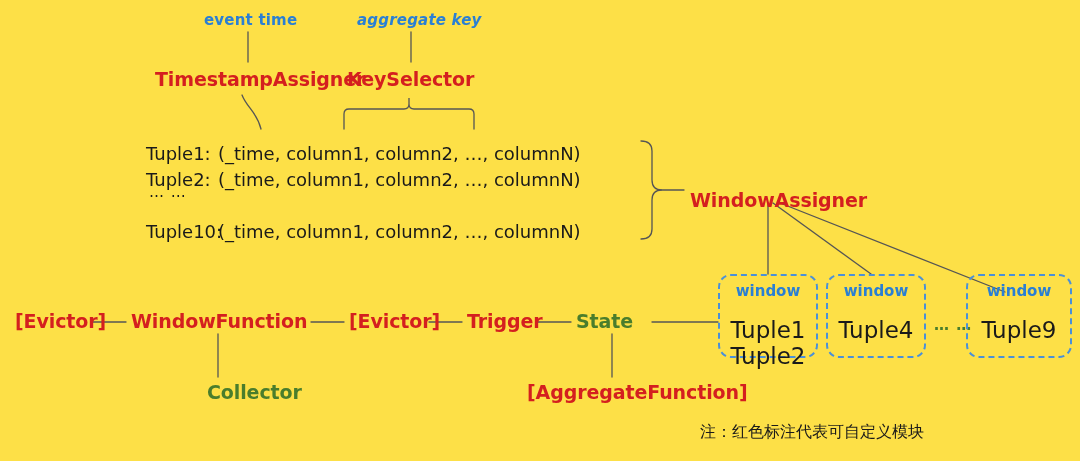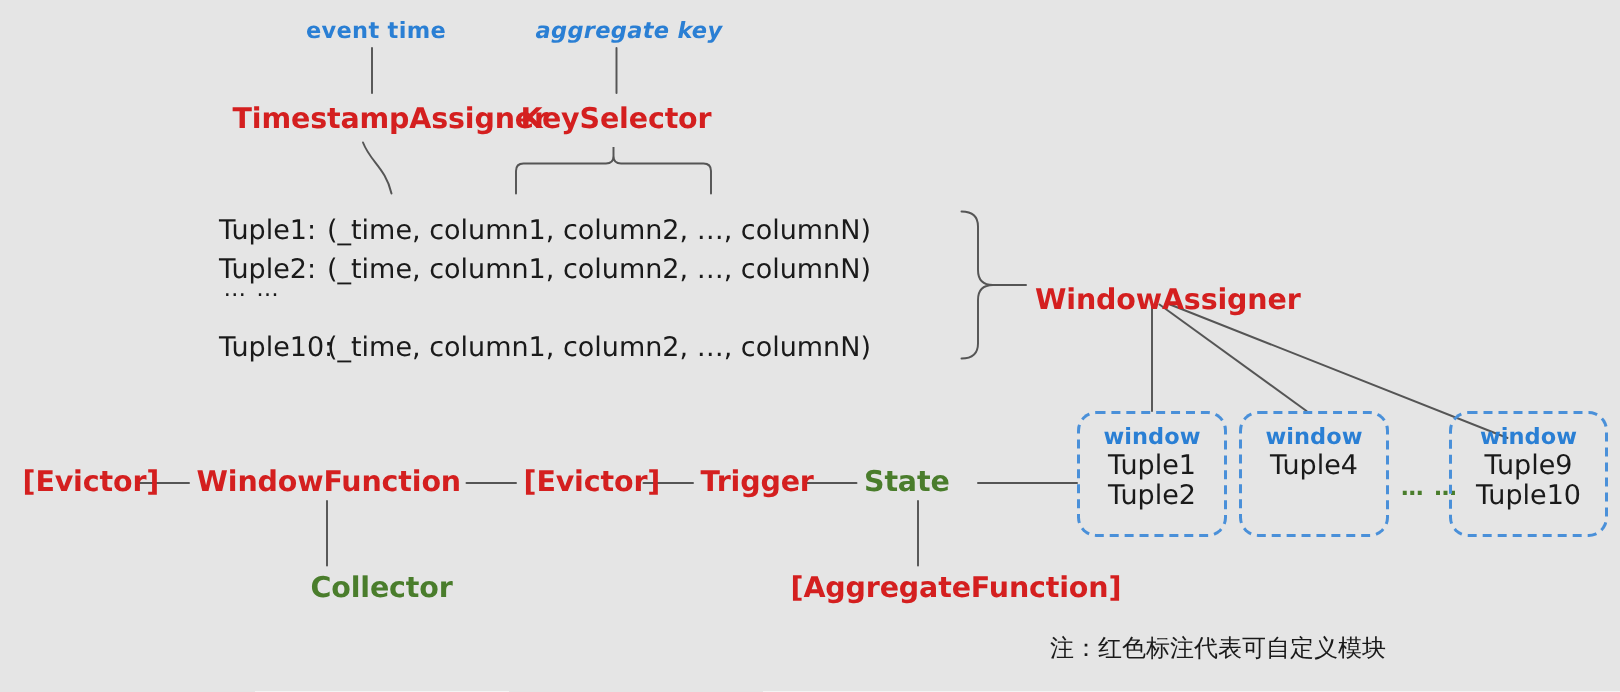--- a/index.html
+++ b/index.html
@@ -7,21 +7,21 @@
     padding: 0;
     background: #ffffff;
   }
   body {
     font-family: "DejaVu Sans", sans-serif;
   }
   #canvas {
     position: relative;
     width: 1080px;
     height: 461px;
-    background: #e5e5e5;
+    background: #fde047;
     overflow: hidden;
   }
   #wires {
     position: absolute;
     left: 0;
     top: 0;
     width: 1080px;
     height: 461px;
     pointer-events: none;
   }
@@ -58,21 +58,21 @@
     width: 72px;
     margin-top: 12px;
   }
   .winlabel {
     font-family: "DejaVu Sans", sans-serif;
     font-size: 15px;
     font-weight: bold;
   }
   .winrow {
     font-family: "DejaVu Sans", sans-serif;
-    font-size: 18px;
+    font-size: 23px;
     color: #1a1a1a;
   }
   .note {
     font-family: "DejaVu Sans", sans-serif;
     font-size: 16px;
     color: #1a1a1a;
   }
   .dots {
     font-family: "DejaVu Sans", sans-serif;
     letter-spacing: 1px;
@@ -80,21 +80,21 @@
 
   
   .winbox {
     position: absolute;
     border: 2px dashed #4a90d9;
     border-radius: 13px;
     box-sizing: border-box;
     text-align: center;
     padding-top: 6px;
   }
-  .winbox .winlabel { display: block; margin-bottom: 1px; }
+  .winbox .winlabel { display: block; margin-bottom: 18px; }
   .winbox .winrow { display: block; line-height: 1.12; }
 </style>
 </head>
 <body>
 
 <div id="canvas">
 
   <svg id="wires" viewBox="0 0 1080 461" xmlns="http://www.w3.org/2000/svg">
     <g stroke="#555555" stroke-width="1.3" fill="none" stroke-linecap="round">
 
@@ -166,21 +166,20 @@
   <div class="winbox" style="left:826px; top:274px; width:100px; height:84px;">
     <span class="winlabel blue">window</span>
     <span class="winrow">Tuple4</span>
   </div>
 
   <div class="lbl dots green" style="left:934px; top:318px; font-size:15px; font-weight:bold;">… …</div>
 
   <div class="winbox" style="left:966px; top:274px; width:106px; height:84px;">
     <span class="winlabel blue">window</span>
     <span class="winrow">Tuple9</span>
-    <span class="winrow">Tuple10</span>
   </div>
 
   <div class="lbl node red" style="left:15px; top:312px;">[Evictor]</div>
 
   <div class="lbl node red" style="left:131px; top:312px;">WindowFunction</div>
 
   <div class="lbl node red" style="left:349px; top:312px;">[Evictor]</div>
 
   <div class="lbl node red" style="left:467px; top:312px;">Trigger</div>
 

